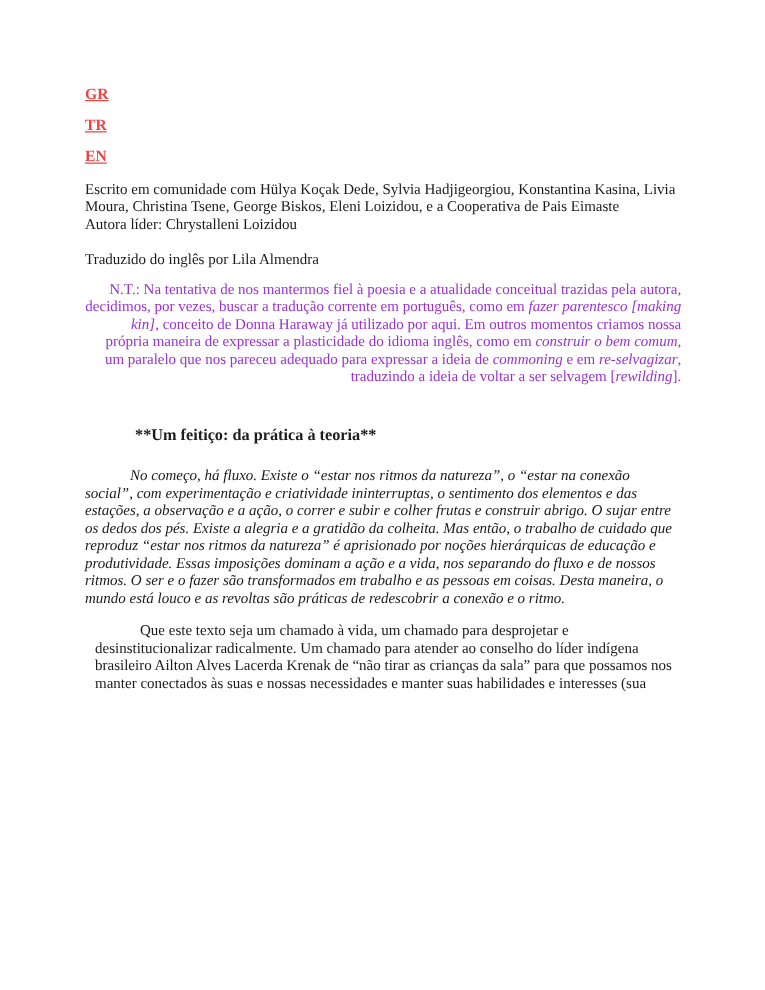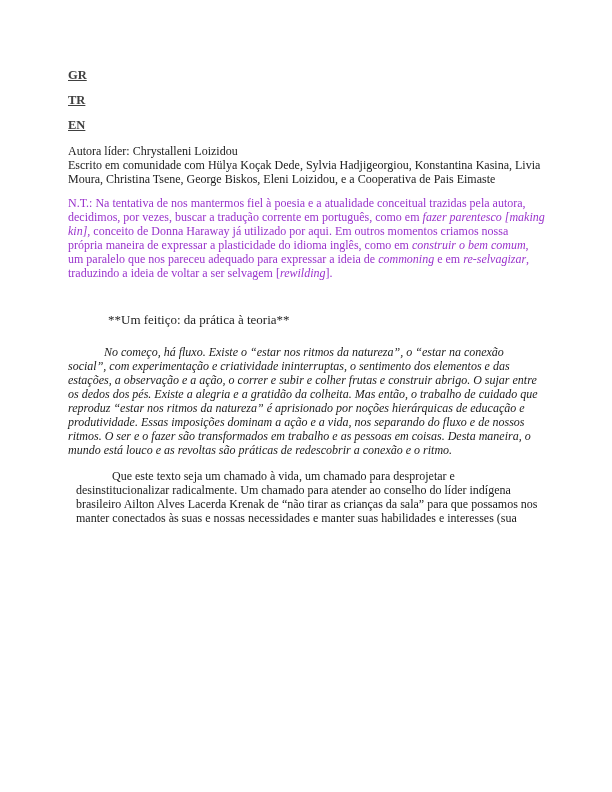--- a/index.html
+++ b/index.html
@@ -18,21 +18,21 @@
     width: 612px;
     height: 792px;
     padding: 69px 67px 0 68px;
     overflow: hidden;
     background: #ffffff;
   }
   .lang-links { margin: 0; }
   .lang-links a {
     display: block;
     width: max-content;
-    color: #404040;
+    color: #ef4444;
     font-weight: bold;
     font-size: 12.5px;
     line-height: 12px;
     margin: 0 0 13px 0;
     text-decoration: underline;
     cursor: pointer;
   }
   .title {
     margin: 27px 0 13px 0;
     font-size: 17px;
@@ -48,27 +48,28 @@
   .translation-credit {
     margin: 14px 0 0 0;
     font-size: 12px;
     line-height: 14px;
   }
   .translator-note {
     margin: 10px 0 12px 0;
     font-size: 12px;
     line-height: 14px;
     color: #9933cc;
+    text-align: right;
   }
   .translator-note .seg-italic { font-style: italic; }
   .section-heading {
     margin: 32px 0 0 40px;
     font-size: 13px;
     line-height: 15px;
-    font-weight: normal;
+    font-weight: bold;
     color: #1d1d1d;
   }
   .excerpt-body {
     margin: 18px 0 8px 0;
     font-size: 12px;
     line-height: 14px;
     font-style: italic;
     text-indent: 36px;
   }
   .excerpt-attribution {
@@ -90,24 +91,25 @@
 <div class="page">
 
   <nav class="lang-links">
     <a href="#">GR</a>
     <a href="#">TR</a>
     <a href="#">EN</a>
   </nav>
 
 
   <div class="byline">
+    <p>Escrito em comunidade com Hülya Koçak Dede, Sylvia Hadjigeorgiou, Konstantina Kasina, Livia Moura, Christina Tsene, George Biskos, Eleni Loizidou, e a Cooperativa de Pais Eimaste</p>
     <p>Autora líder: Chrystalleni Loizidou</p>
-    <p>Escrito em comunidade com Hülya Koçak Dede, Sylvia Hadjigeorgiou, Konstantina Kasina, Livia Moura, Christina Tsene, George Biskos, Eleni Loizidou, e a Cooperativa de Pais Eimaste</p>
   </div>
 
+  <p class="translation-credit">Traduzido do inglês por Lila Almendra</p>
 
   <p class="translator-note"><span class="seg-normal">N.T.: Na tentativa de nos mantermos fiel à poesia e a atualidade conceitual trazidas pela autora, decidimos, por vezes, buscar a tradução corrente em português, como em </span><span class="seg-italic">fazer parentesco [making kin]</span><span class="seg-normal">, conceito de Donna Haraway já utilizado por aqui. Em outros momentos criamos nossa própria maneira de expressar a plasticidade do idioma inglês, como em </span><span class="seg-italic">construir o bem comum</span><span class="seg-normal">, um paralelo que nos pareceu adequado para expressar a ideia de </span><span class="seg-italic">commoning</span><span class="seg-normal"> e em </span><span class="seg-italic">re-selvagizar</span><span class="seg-normal">, traduzindo a ideia de voltar a ser selvagem [</span><span class="seg-italic">rewilding</span><span class="seg-normal">].</span></p>
 
   <p class="section-heading">**Um feitiço: da prática à teoria**</p>
 
   <p class="excerpt-body">No começo, há fluxo. Existe o “estar nos ritmos da natureza”, o “estar na conexão social”, com experimentação e criatividade ininterruptas, o sentimento dos elementos e das estações, a observação e a ação, o correr e subir e colher frutas e construir abrigo. O sujar entre os dedos dos pés. Existe a alegria e a gratidão da colheita. Mas então, o trabalho de cuidado que reproduz “estar nos ritmos da natureza” é aprisionado por noções hierárquicas de educação e produtividade. Essas imposições dominam a ação e a vida, nos separando do fluxo e de nossos ritmos. O ser e o fazer são transformados em trabalho e as pessoas em coisas. Desta maneira, o mundo está louco e as revoltas são práticas de redescobrir a conexão e o ritmo.</p>
 
   <p class="closing-paragraph">Que este texto seja um chamado à vida, um chamado para desprojetar e desinstitucionalizar radicalmente. Um chamado para atender ao conselho do líder indígena brasileiro Ailton Alves Lacerda Krenak de “não tirar as crianças da sala” para que possamos nos manter conectados às suas e nossas necessidades e manter suas habilidades e interesses (sua</p>
 
 </div>

